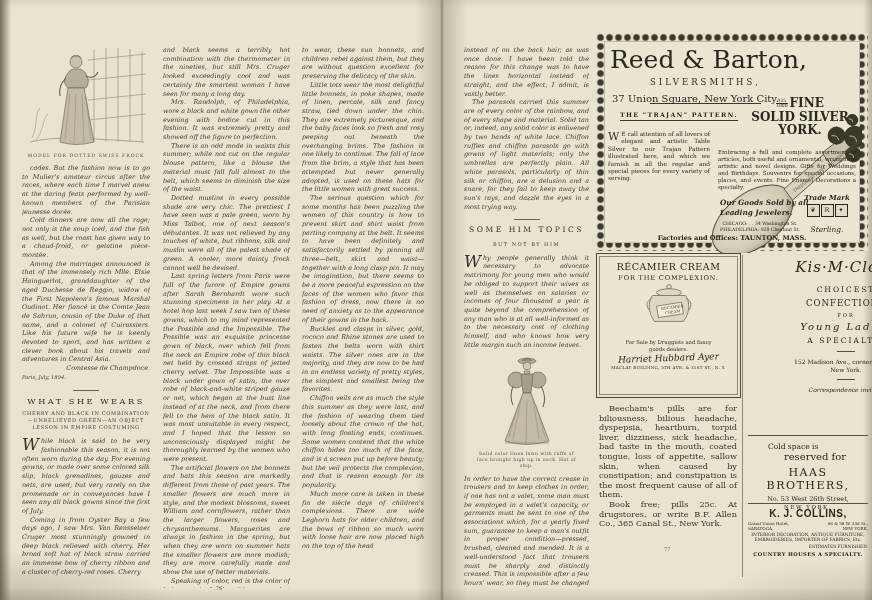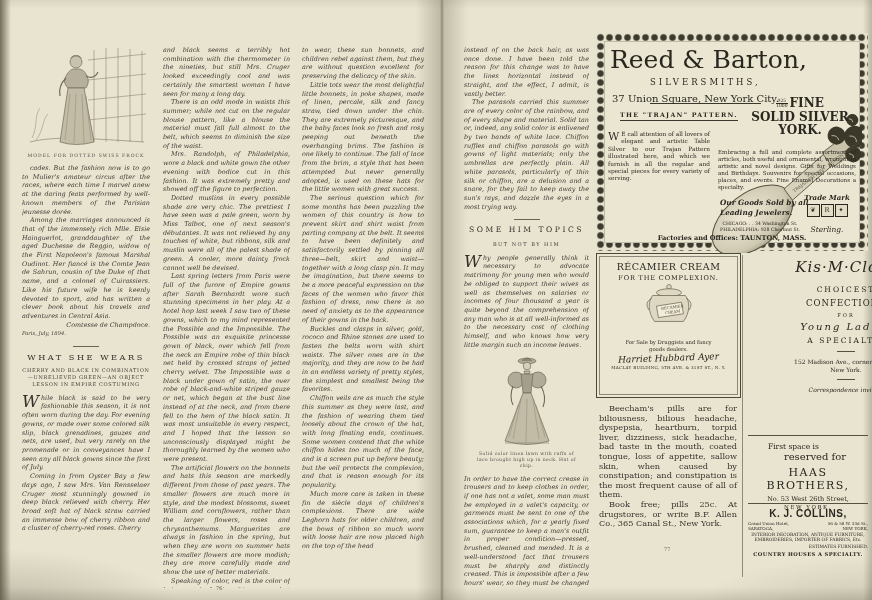--- a/index.html
+++ b/index.html
@@ -136,34 +136,35 @@
             <line x1="52" y1="48" x2="50" y2="97"></line>
             <line x1="58" y1="48" x2="60" y2="97"></line>
             <line x1="62" y1="50" x2="67" y2="94"></line>
         </g>
         <path d="M62,30 Q70,34 74,26" stroke="#6f6a5b" stroke-width="1.2" fill="none"></path>
         <path d="M42,32 Q34,40 36,50" stroke="#6f6a5b" stroke-width="1.2" fill="none"></path>
       </g>
     </svg>
     <div class="capt">MODEL FOR DOTTED SWISS FROCK</div>
     <p>cades. But the fashion now is to go to Mulier's amateur circus after the races, where each time I marvel anew at the daring feats performed by well-known members of the Parisian jeunesse dorée.</p>
+    <p>Cold dinners are now all the rage; not only is the soup iced, and the fish as well, but the roast has given way to a chaud-froid, or gelatine pièce-montée.</p>
     <p>Among the marriages announced is that of the immensely rich Mlle. Elsie Hainguerlot, granddaughter of the aged Duchesse de Reggio, widow of the First Napoleon's famous Marshal Oudinot. Her fiancé is the Comte Jean de Sahrun, cousin of the Duke of that name, and a colonel of Cuirassiers. Like his future wife he is keenly devoted to sport, and has written a clever book about his travels and adventures in Central Asia.</p>
     <p class="byline">Comtesse de Champdoce.</p>
     <p class="dateline">Paris, July, 1894.</p>
     <div class="secrule"></div>
     <h2 class="h2">WHAT SHE WEARS</h2>
     <div class="subhead">CHERRY AND BLACK IN COMBINATION—UNRELIEVED GREEN—AN OBJECT LESSON IN EMPIRE COSTUMING</div>
     <p class="noind"><span class="dc">W</span><span>hile black is said to be very fashionable this season, it is not often worn during the day. For evening gowns, or made over some colored silk slip, black grenadines, gauzes and nets, are used, but very rarely on the promenade or in conveyances have I seen any all black gowns since the first of July.</span></p>
     <p>Coming in from Oyster Bay a few days ago, I saw Mrs. Van Rensselaer Cruger most stunningly gowned in deep black relieved with cherry. Her broad soft hat of black straw carried an immense bow of cherry ribbon and a cluster of cherry-red roses. Cherry</p>
   </div>
 
   <div class="col" style="left:163px;width:127px;">
     <p class="noind">and black seems a terribly hot combination with the thermometer in the nineties, but still Mrs. Cruger looked exceedingly cool and was certainly the smartest woman I have seen for many a long day.</p>
+    <p>Mrs. Randolph, of Philadelphia, wore a black and white gown the other evening with bodice cut in this fashion. It was extremely pretty and showed off the figure to perfection.</p>
     <p>There is an odd mode in waists this summer; while not cut on the regular blouse pattern, like a blouse the material must fall full almost to the belt, which seems to diminish the size of the waist.</p>
-    <p>Mrs. Randolph, of Philadelphia, wore a black and white gown the other evening with bodice cut in this fashion. It was extremely pretty and showed off the figure to perfection.</p>
     <p>Dotted muslins in every possible shade are very chic. The prettiest I have seen was a pale green, worn by Miss Talbot, one of next season's débutantes. It was not relieved by any touches of white, but ribbons, silk and muslin were all of the palest shade of green. A cooler, more dainty frock cannot well be devised.</p>
     <p>Last spring letters from Paris were full of the furore of Empire gowns after Sarah Bernhardt wore such stunning specimens in her play. At a hotel hop last week I saw two of these gowns, which to my mind represented the Possible and the Impossible. The Possible was an exquisite princesse gown of black, over which fell from the neck an Empire robe of thin black net held by crossed straps of jetted cherry velvet. The Impossible was a black under gown of satin, the over robe of black-and-white striped gauze or net, which began at the bust line instead of at the neck, and from there fell to the hem of the black satin. It was most unsuitable in every respect, and I hoped that the lesson so unconsciously displayed might be thoroughly learned by the women who were present.</p>
     <p>The artificial flowers on the bonnets and hats this season are markedly different from those of past years. The smaller flowers are much more in style, and the modest blossoms, sweet William and cornflowers, rather than the larger flowers, roses and chrysanthemums. Marguerites are always in fashion in the spring, but when they are worn on summer hats the smaller flowers are more modish; they are more carefully made and show the use of better materials.</p>
     <p>Speaking of color, red is the color of hair most in fashion this season, but quite without the auburn tint so much admired last summer. Pale yellow hair has quite gone out.</p>
 
   </div>
 
   <div class="col" style="left:302px;width:122px;">
     <p class="noind">to wear, these sun bonnets, and children rebel against them, but they are without question excellent for preserving the delicacy of the skin.</p>
     <p>Little tots wear the most delightful little bonnets, in poke shapes, made of linen, percale, silk and fancy straw, tied down under the chin. They are extremely picturesque, and the baby faces look so fresh and rosy peeping out beneath the overhanging brims. The fashion is one likely to continue. The fall of lace from the brim, a style that has been attempted but never generally adopted, is used on these hats for the little women with great success.</p>
@@ -307,21 +308,21 @@
     <div class="kis-addr">
       <span>152 Madison Ave., corner 32d St.,</span><br><span>New York.</span>
     </div>
     <div class="kis-sep"></div>
     <div class="kis-note">Correspondence invited.</div>
   </div>
 
   <div class="abs hrule" style="left:748px;top:435px;"></div>
 
   <div class="abs ad-haas">
-    <div class="haas-1">First space is</div>
+    <div class="haas-1">Cold space is</div>
     <div class="haas-2">reserved for</div>
     <div class="haas-name">HAAS BROTHERS,</div>
     <div class="haas-a1">No. 53 West 26th Street,</div>
     <div class="haas-a2">NEW YORK.</div>
   </div>
 
   <div class="abs hrule" style="left:748px;top:503px;"></div>
 
   <div class="abs ad-col">
     <div class="col-name">K. J. COLLINS,</div>

